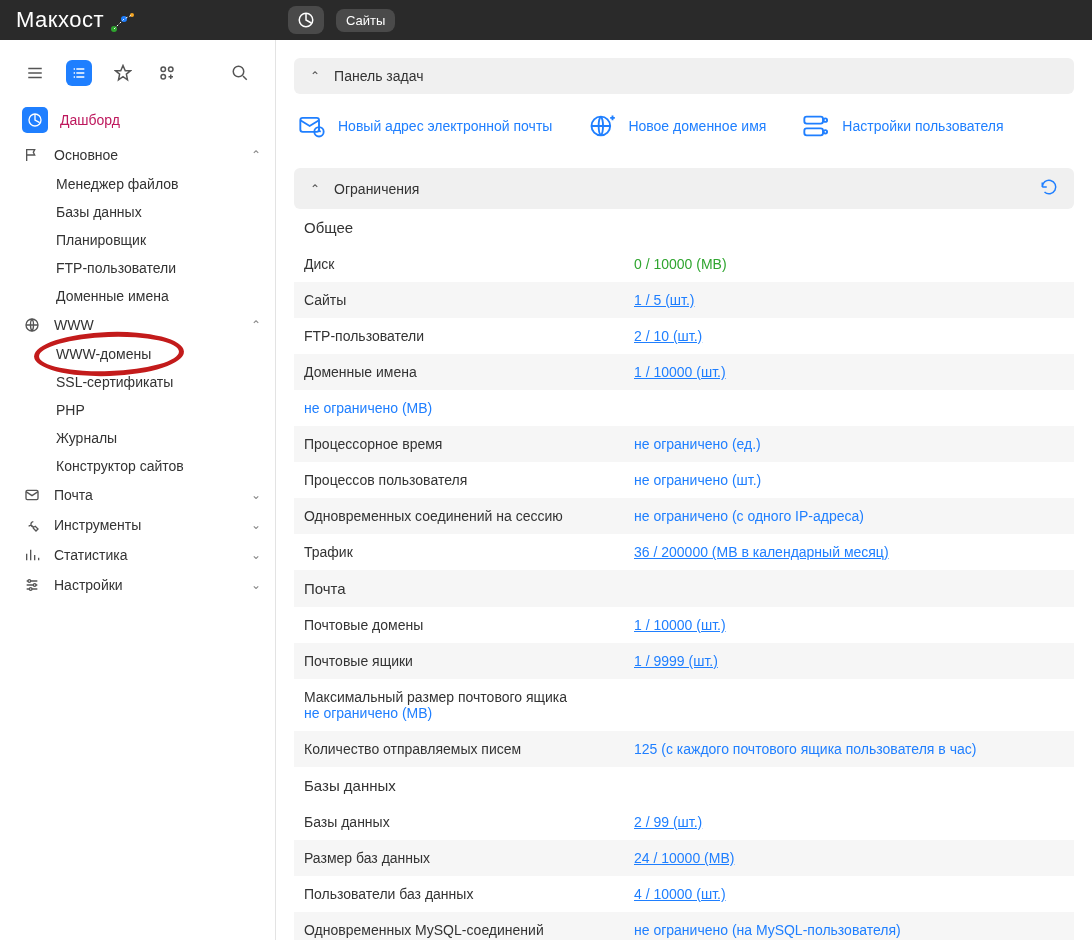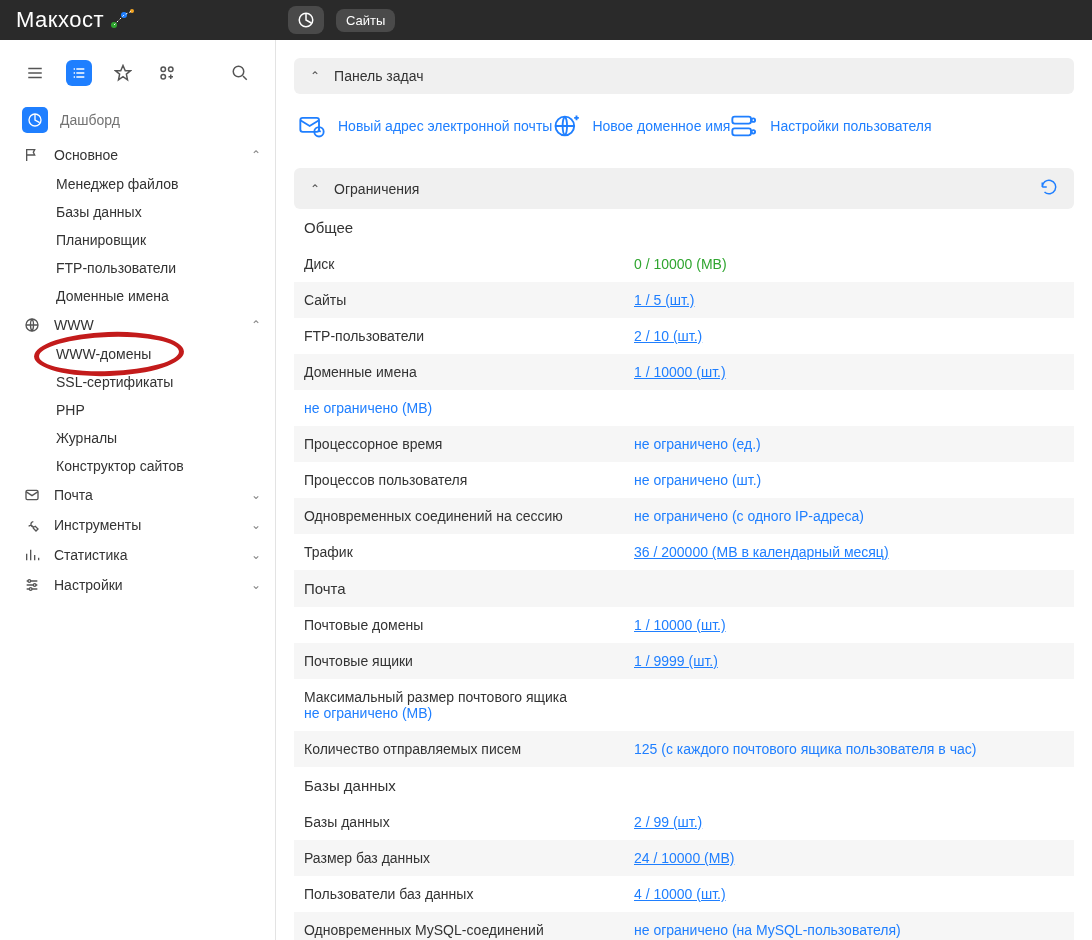--- a/index.html
+++ b/index.html
@@ -17,21 +17,21 @@
     align-items: center;
     padding: 0 16px;
     gap: 12px;
   }
   .logo {
     color: #fff;
     font-size: 22px;
     font-weight: 500;
     letter-spacing: 0.5px;
     display: flex;
-    align-items: flex-start;
+    align-items: flex-end;
     gap: 6px;
     width: 260px;
   }
   .pill {
     background: #4a4a4a;
     color: #fff;
     border-radius: 8px;
     padding: 4px 10px;
     display: flex;
     align-items: center;
@@ -67,21 +67,21 @@
   .nav-item {
     display: flex;
     align-items: center;
     padding: 7px 14px 7px 22px;
     gap: 12px;
     color: #333;
     cursor: pointer;
     position: relative;
   }
   .nav-item.selected {
-    color: #737373;
+    color: #be185d;
   }
   .nav-item .nav-icon { width: 20px; display:flex; justify-content:center; color:#555;}
   .nav-item.selected .nav-icon {
     background:#1f7fff; color:#fff; border-radius:5px; width:26px; height:26px; align-items:center;
   }
   .nav-item .chev {
     margin-left: auto;
     color: #888;
     font-size: 12px;
   }
@@ -116,20 +116,21 @@
     align-items: center;
     gap: 14px;
     color: #333;
     font-size: 14px;
   }
   .panel-header .chev-up { font-size: 12px; color:#555; }
   .refresh { margin-left:auto; color:#1f7fff; }
 
   .actions {
     display: flex;
+    gap: 36px;
     padding: 18px 4px 28px 4px;
     align-items: center;
   }
   .action {
     display: flex;
     align-items: center;
     gap: 12px;
     color: #1f7fff;
     font-size: 14px;
     cursor: pointer;

